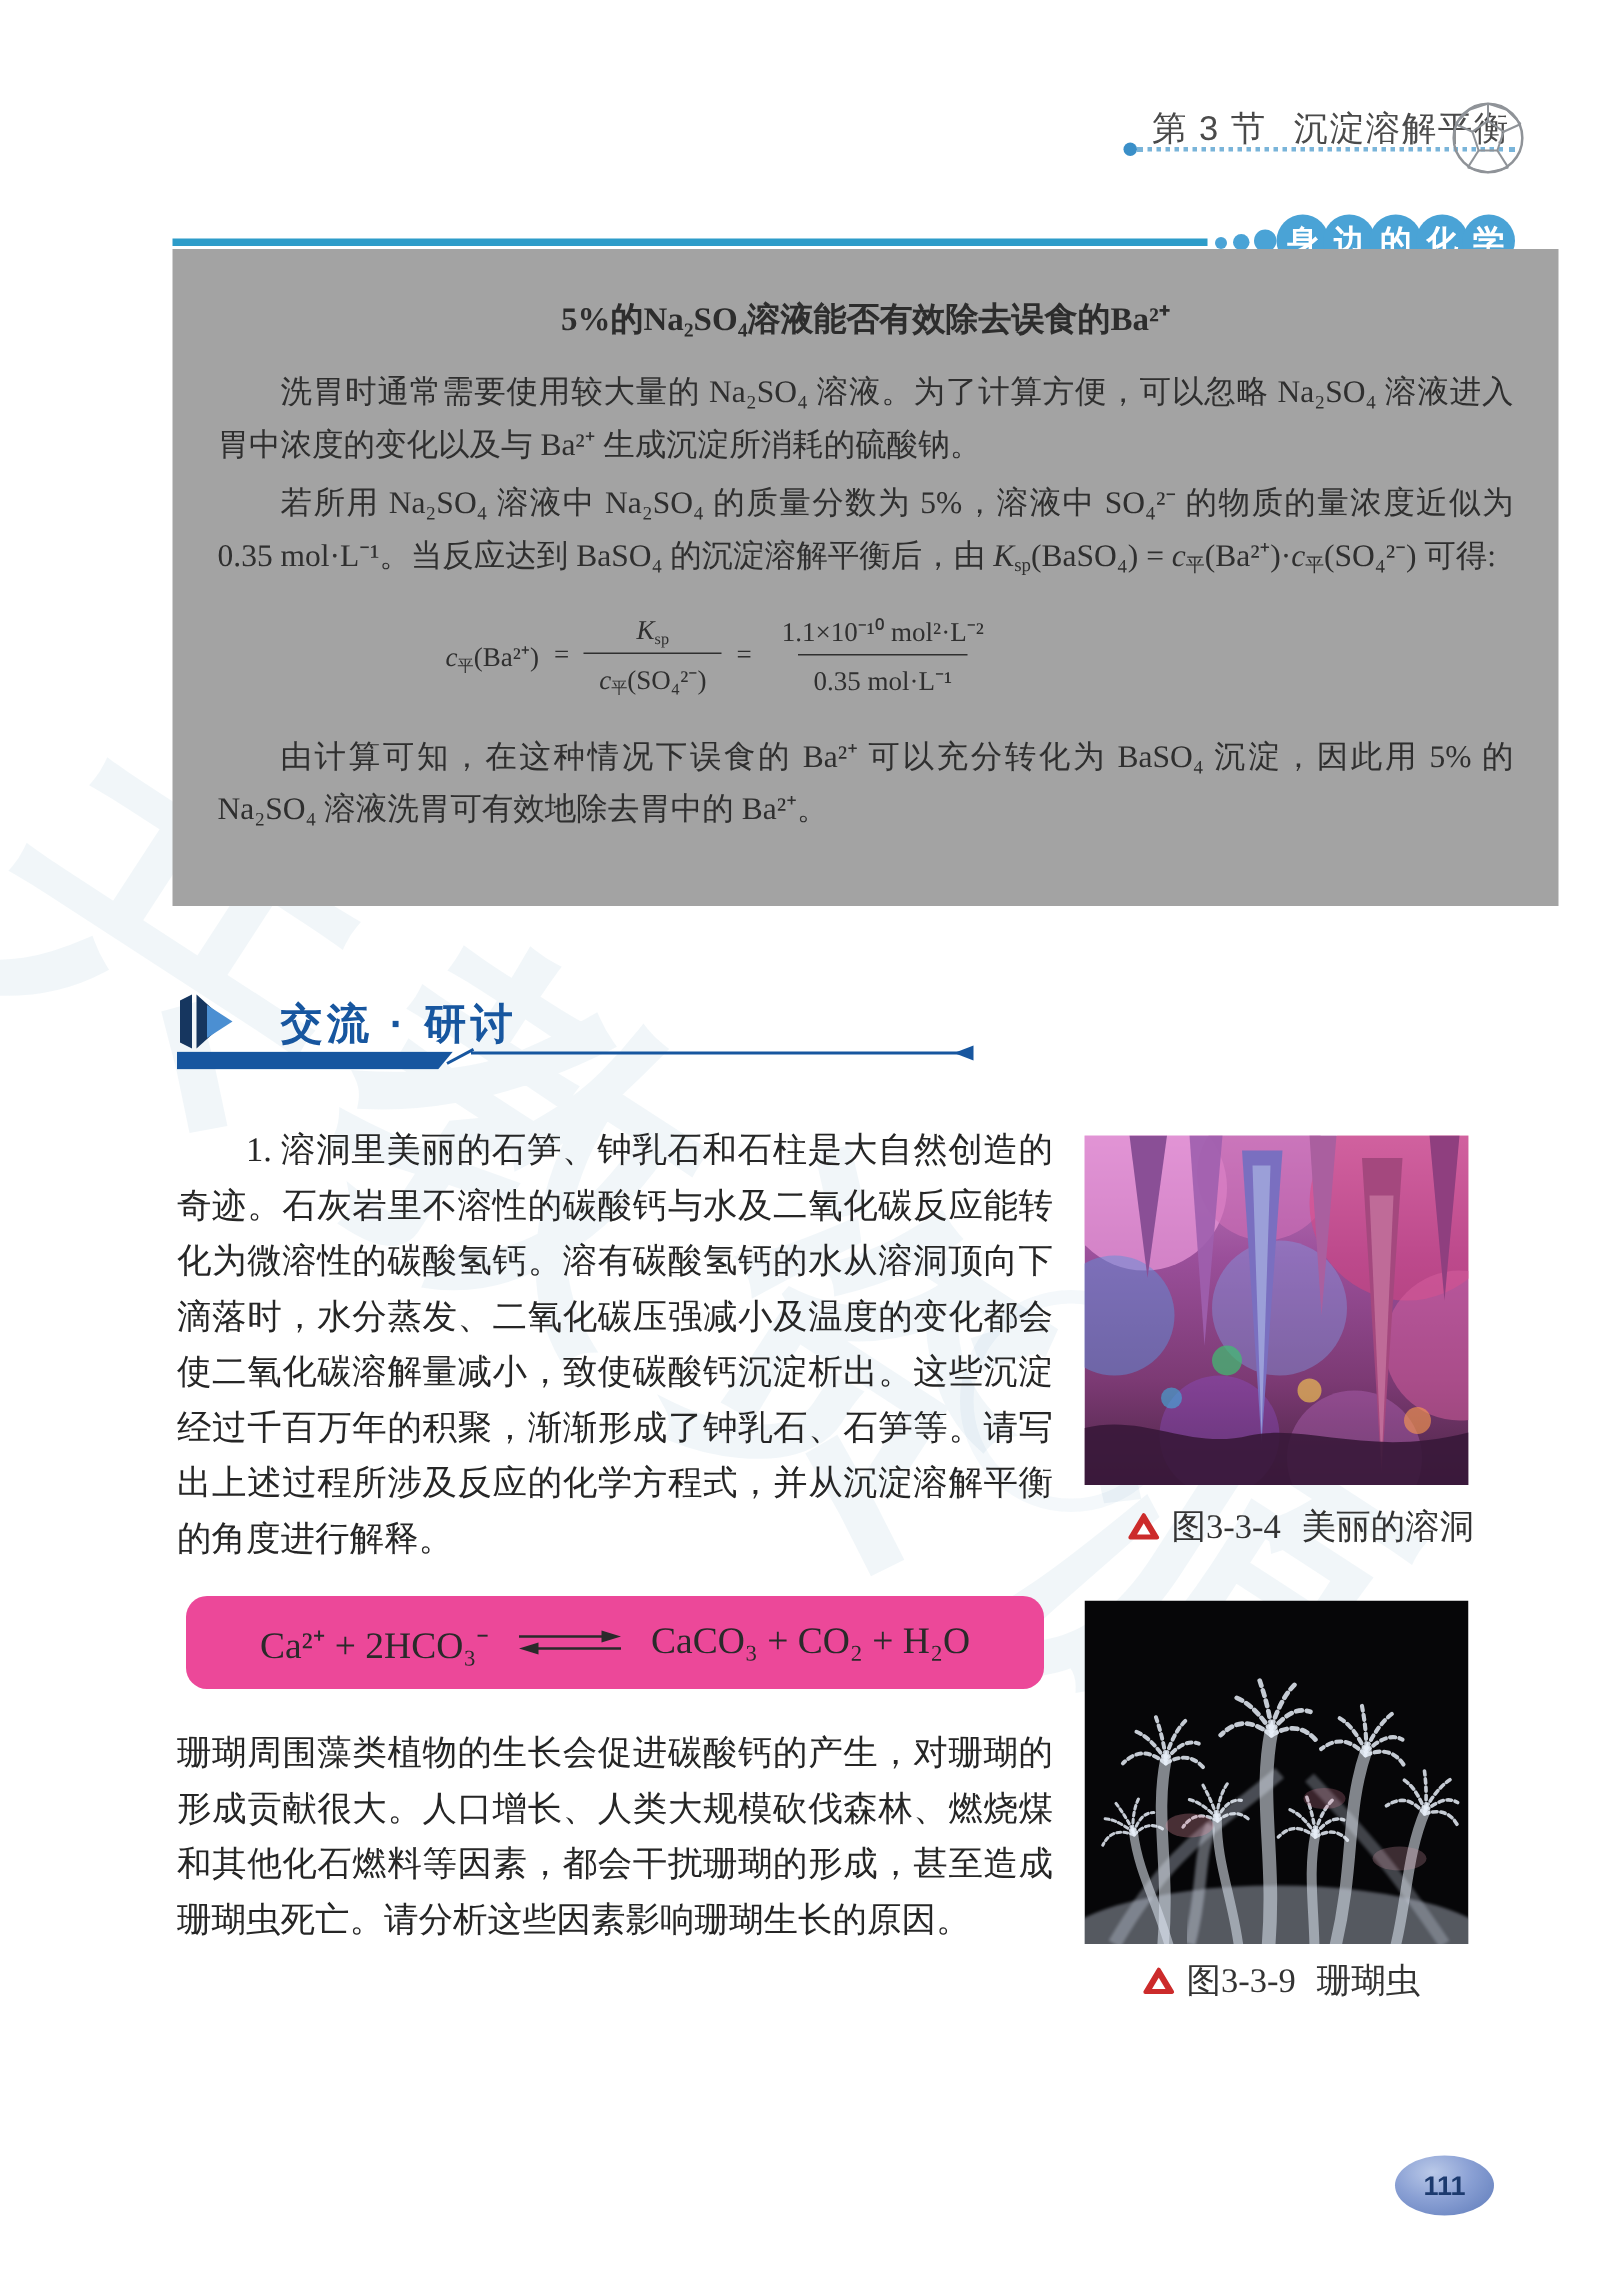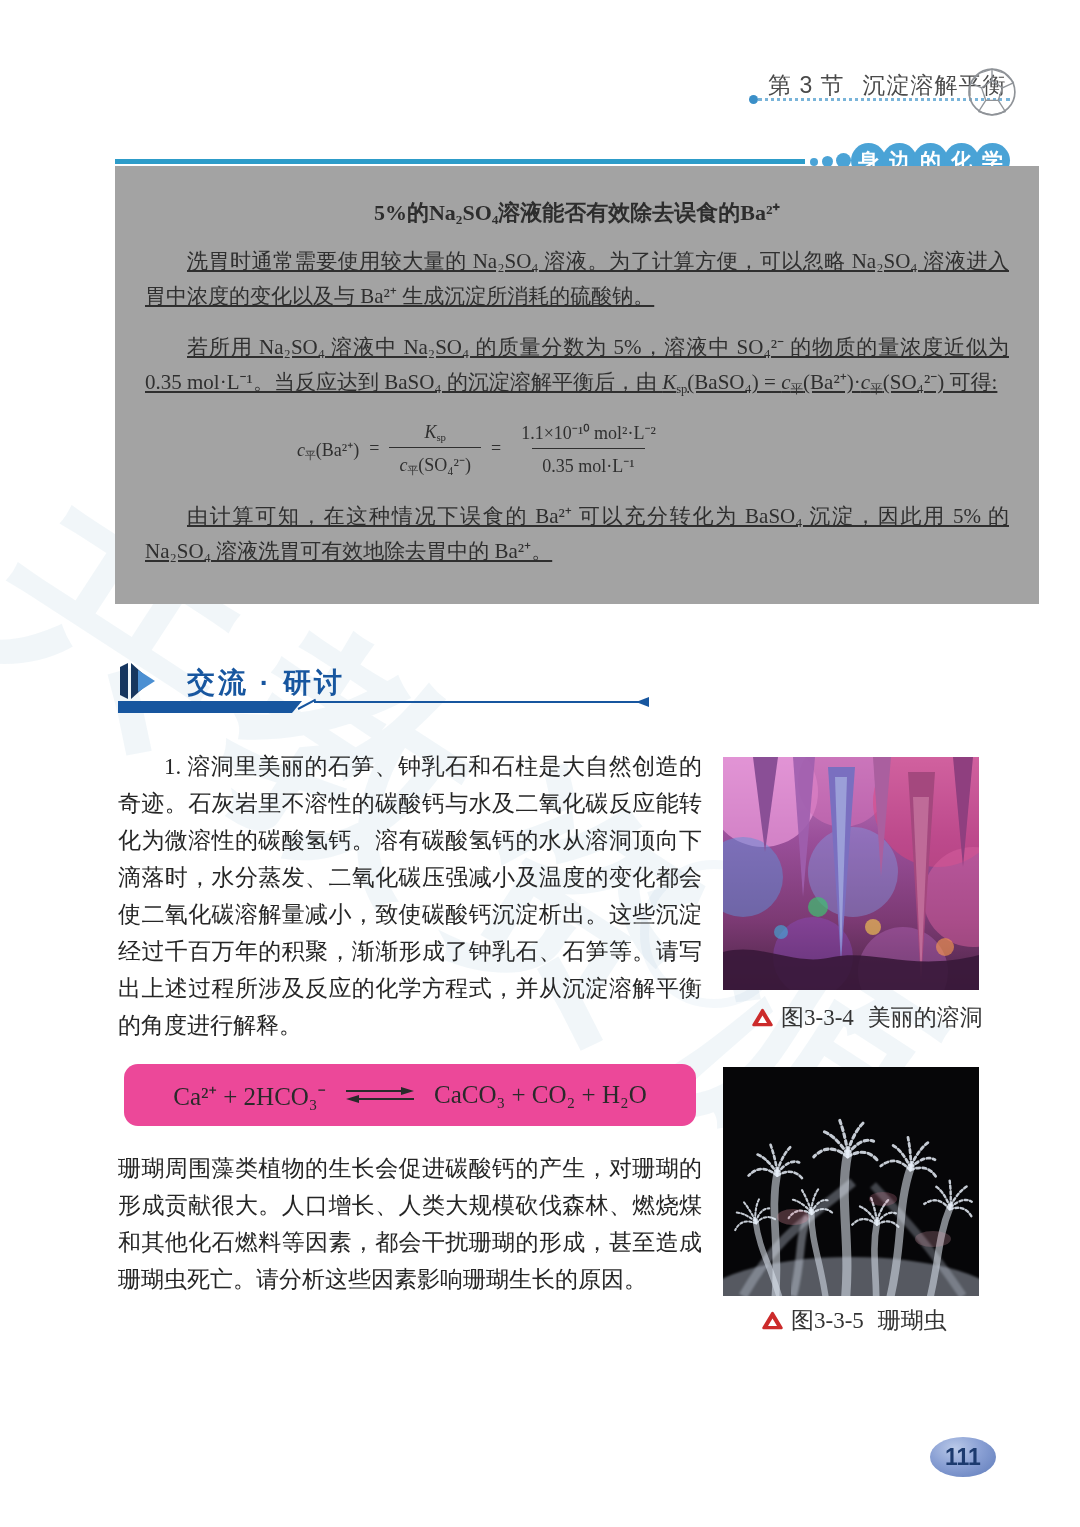--- a/index.html
+++ b/index.html
@@ -27,21 +27,21 @@
   .box-topline{position:absolute;left:115px;top:159px;width:690px;height:5px;background:#2d9cc9;}
   .box-dot{position:absolute;border-radius:50%;background:#4aa3d6;}
   .box-dot.d1{left:810px;top:158px;width:8px;height:8px;}
   .box-dot.d2{left:822px;top:156px;width:11px;height:11px;}
   .box-dot.d3{left:836px;top:153px;width:15px;height:15px;}
   .badge{position:absolute;left:855px;top:143px;display:flex;}
   .badge-circle{width:35px;height:35px;border-radius:50%;background:#4aa3d6;margin-left:-4px;
                 display:flex;align-items:center;justify-content:center;
                 font-family:"Liberation Sans",sans-serif;font-weight:bold;font-size:21px;color:#ffffff;}
   .box-title{margin:30px 30px 16px;text-align:center;font-size:22px;font-weight:600;color:#2d2d2d;}
-  .bp{margin:16px 30px;font-size:21px;line-height:35px;text-align:justify;text-indent:2em;text-decoration:underline;}
+  .bp{margin:4px 30px;font-size:21px;line-height:35px;text-align:justify;text-indent:2em;}
   .bp + .bp{margin-top:0;}
   i.var{font-style:italic;font-family:"Liberation Serif",serif;}
   sub{font-size:0.60em;vertical-align:-0.3em;line-height:0;}
 
   
   .formula{margin:20px auto 0;width:560px;font-size:18px;color:#2f2f2f;}
   .f-row{display:flex;align-items:center;justify-content:flex-start;}
   .f-eq{margin:0 10px;}
   .frac{display:inline-flex;flex-direction:column;align-items:center;}
   .frac .num{padding:0 10px 4px;white-space:nowrap;}
@@ -78,21 +78,21 @@
   .fig-cap{position:absolute;display:flex;align-items:center;font-size:23px;color:#333;white-space:nowrap;}
   .fig-cap .marker{margin-right:8px;width:21px;height:19px;flex:0 0 auto;}
   .fig-cap .cap-title{margin-left:14px;}
   .cap1{left:752px;top:1002px;}
   .cap2{left:762px;top:1305px;}
 
   
   .page-num{position:absolute;left:930px;top:1437px;width:66px;height:40px;border-radius:50%;
             background:radial-gradient(ellipse at 38% 28%, #bac9e8 0%, #8aa0d4 45%, #5d7ab9 100%);
             display:flex;align-items:center;justify-content:center;
-            font-family:"Liberation Sans",sans-serif;font-weight:bold;font-size:23px;color:#1c3a6e;}
+            font-family:"Liberation Sans",sans-serif;font-weight:bold;font-size:18px;color:#1c3a6e;}
 </style>
 </head>
 <body>
 
 <div class="page">
 
   <div class="page-header">
     <span class="hdr-sec">第 3 节</span><span class="hdr-title">沉淀溶解平衡</span>
   </div>
   <div class="hdr-dotline"></div>
@@ -246,19 +246,19 @@
     <ellipse cx="70" cy="150" rx="16" ry="8" fill="#e08fa0" opacity="0.3"></ellipse>
     <ellipse cx="160" cy="132" rx="14" ry="7" fill="#d87f98" opacity="0.25"></ellipse>
     <ellipse cx="210" cy="172" rx="18" ry="8" fill="#e09fb0" opacity="0.25"></ellipse>
     <ellipse cx="128" cy="235" rx="150" ry="45" fill="#cdd6e6" opacity="0.4" filter="url(#soft)"></ellipse>
   </svg>
   <div class="fig-cap cap2">
     <svg class="marker" viewBox="0 0 21 19">
       <polygon points="10.5,2 19.5,17 1.5,17" fill="#cc2b2b" stroke="#cc2b2b" stroke-width="2.5" stroke-linejoin="round"></polygon>
       <polygon points="10.5,7.5 15,15 6,15" fill="#ffffff"></polygon>
     </svg>
-    <span class="cap-label">图3-3-5</span>
+    <span class="cap-label">图3-3-9</span>
     <span class="cap-title">珊瑚虫</span>
   </div>
 
   <div class="page-num">111</div>
 
 </div>
 
 </body></html>

